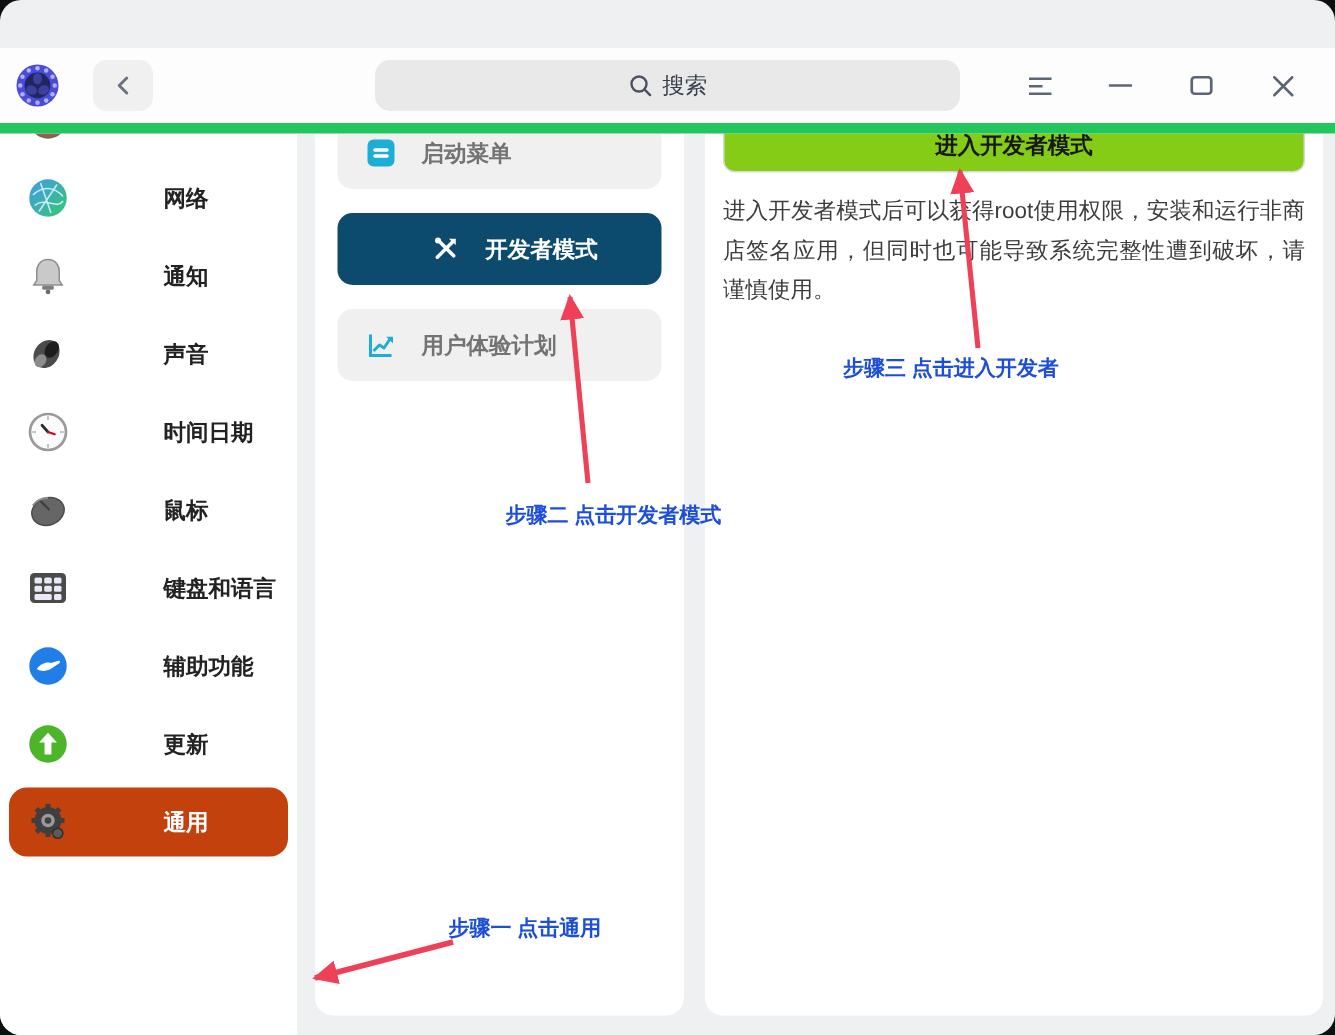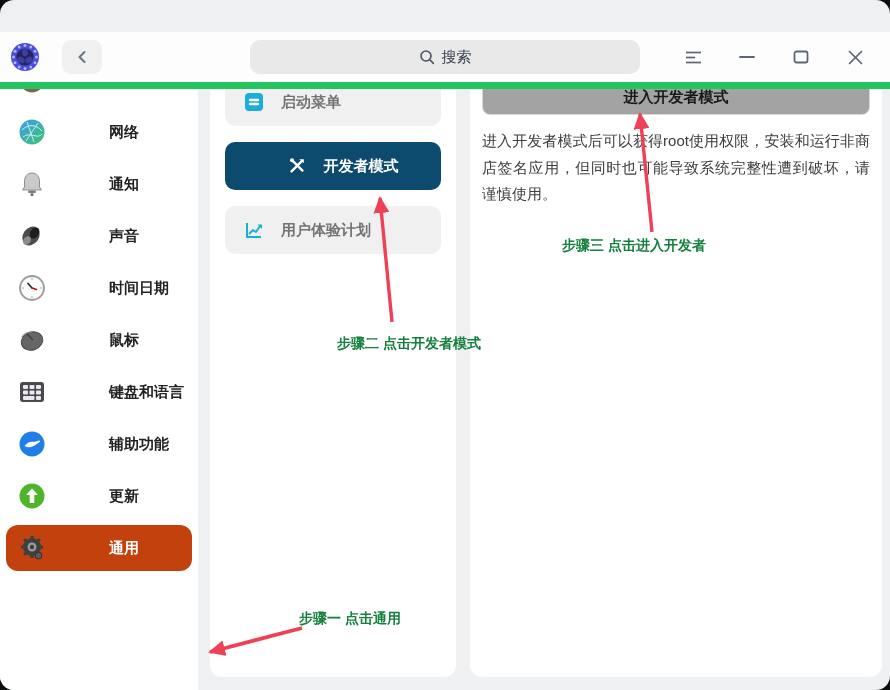--- a/index.html
+++ b/index.html
@@ -43,28 +43,28 @@
   }
   .nav-card .nc-label{font-size:15px;font-weight:600;color:#737373;}
   .nav-card.active{background:#0c4a6e;justify-content:center;}
   .nav-card.active .nc-label{color:#fff;font-weight:700;}
   .nc-icon{width:20px;height:20px;flex:0 0 auto;display:flex;align-items:center;justify-content:center;}
   .right-panel{
     position:absolute;left:470px;right:8px;top:0;bottom:13px;background:#fff;
     border-radius:0 0 12px 12px;padding:28px 12px 0 12px;box-sizing:border-box;
   }
   .enter-btn{
-    height:34px;border-radius:8px;background:#a3a3a3;border:1px solid #d7d7d8;
+    height:34px;border-radius:8px;background:#84cc16;border:1px solid #d7d7d8;
     display:flex;align-items:center;justify-content:center;font-size:15px;font-weight:700;
     color:#181818;cursor:pointer;
   }
   .dev-desc{margin-top:13px;font-size:15px;line-height:1.78;color:#3d3d3d;text-align:justify;}
   
   .anno-layer{position:absolute;inset:0;z-index:6;pointer-events:none;}
-  .anno-text{position:absolute;color:#15803d;font-size:14px;font-weight:700;white-space:nowrap;}
+  .anno-text{position:absolute;color:#1d4ed8;font-size:14px;font-weight:700;white-space:nowrap;}
 </style>
 </head>
 <body>
 
 <div class="window">
 
   <div class="titlebar">
     <svg class="logo" viewBox="0 0 30 30">
       <circle cx="15" cy="15" r="14" fill="#4a4cd9"></circle>
       <g fill="#aeb2ff">

